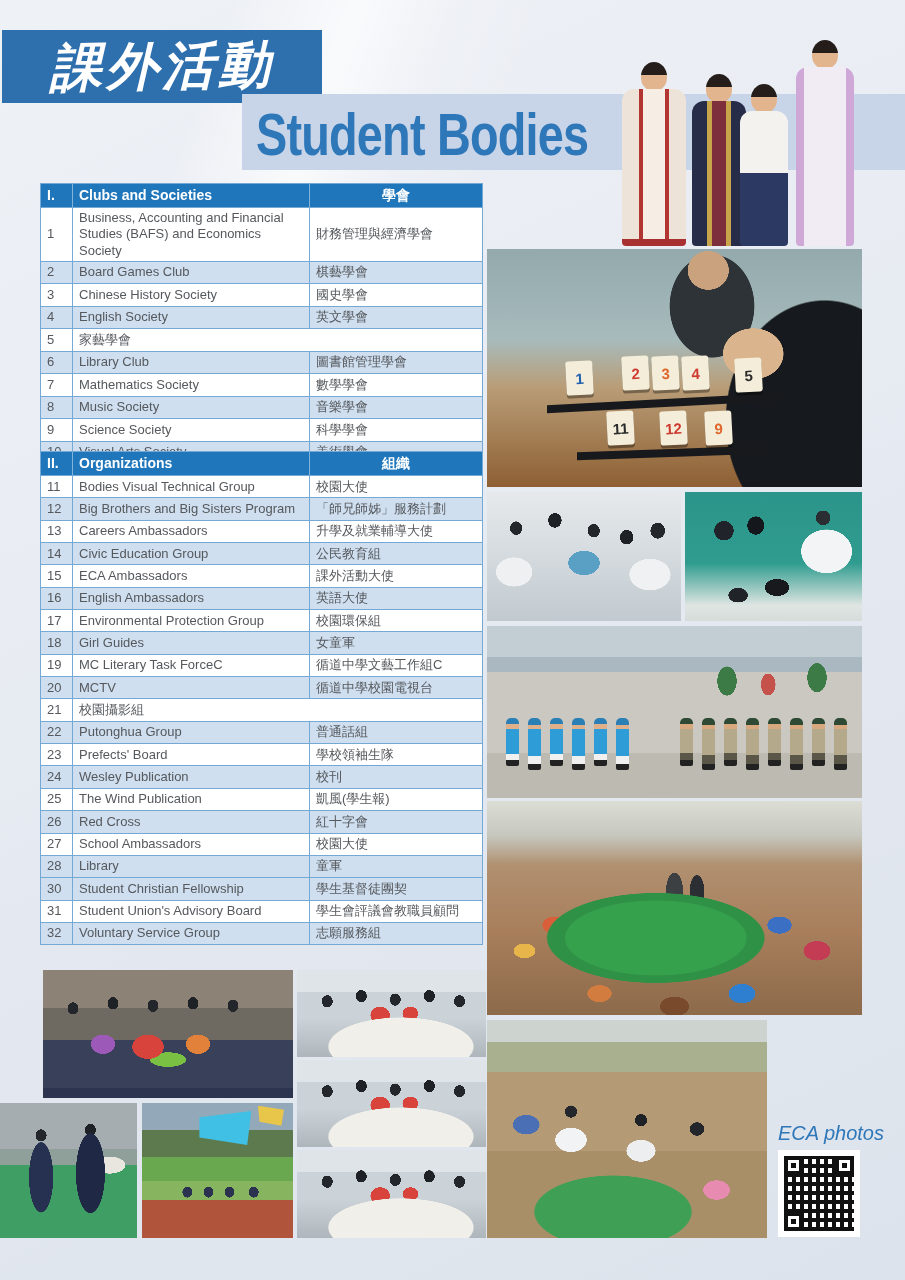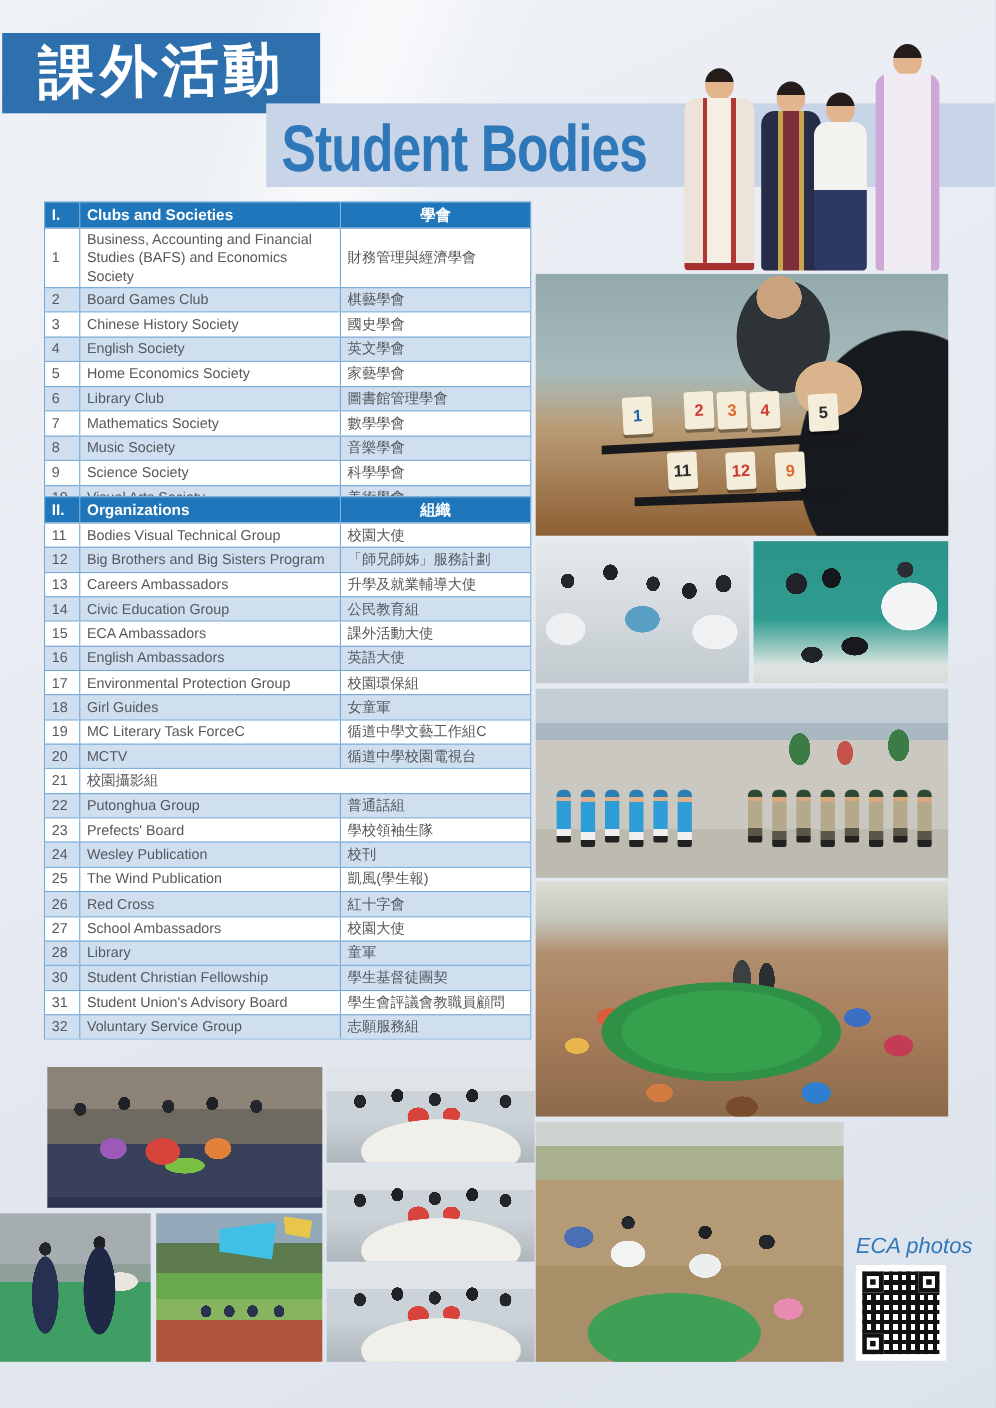--- a/index.html
+++ b/index.html
@@ -3,22 +3,22 @@
 <meta charset="utf-8">
 <style>
   html,body{margin:0;padding:0;background:#d7dde6;}
   *{box-sizing:border-box;}
   .page{position:relative;width:905px;height:1280px;margin:0 auto;overflow:hidden;
         font-family:"Liberation Sans", sans-serif;
         background:linear-gradient(155deg,#eef1f6 0%,#e9edf3 35%,#e3e8f0 60%,#dde3ec 100%);}
   .page::before{content:"";position:absolute;left:0;top:0;width:100%;height:420px;pointer-events:none;
         background:linear-gradient(110deg,transparent 22%,rgba(255,255,255,.7) 34%,rgba(255,255,255,.15) 43%,transparent 52%);}
   
-  .callig-box{position:absolute;left:2px;top:30px;width:289px;height:73px;background:var(--banner-blue);
-        display:flex;justify-content:center;}
+  .callig-box{position:absolute;left:2px;top:30px;width:320px;height:73px;background:var(--banner-blue);
+        display:flex;align-items:center;justify-content:center;font-style:italic;}
   .callig{color:#fff;font-size:52px;font-weight:bold;letter-spacing:4px;transform:rotate(-1deg);
         font-family:"Liberation Sans", sans-serif;}
   .band{position:absolute;left:242px;top:94px;width:663px;height:76px;background:var(--band-blue);}
   .main-title{position:absolute;left:256px;top:105px;font-size:60px;line-height:1;font-weight:bold;
         color:var(--title-blue);transform:scaleX(.78);transform-origin:left top;letter-spacing:-1px;white-space:nowrap;}
   
   .hanfu{position:absolute;left:608px;top:15px;width:246px;height:231px;}
   .hf{position:absolute;bottom:0;display:flex;flex-direction:column;align-items:center;}
   .hf .head{width:26px;height:29px;border-radius:50% 50% 46% 46%;
         background:linear-gradient(180deg,#241d1a 0 44%,#e2b58e 44% 100%);}
@@ -213,21 +213,20 @@
         <div class="c en">Chinese History Society</div>
         <div class="c zh">國史學會</div>
       </div>
       <div class="trow alt">
         <div class="c num">4</div>
         <div class="c en">English Society</div>
         <div class="c zh">英文學會</div>
       </div>
       <div class="trow">
         <div class="c num">5</div>
-        <div class="c en">Home Economics Society</div>
         <div class="c zh">家藝學會</div>
       </div>
       <div class="trow alt">
         <div class="c num">6</div>
         <div class="c en">Library Club</div>
         <div class="c zh">圖書館管理學會</div>
       </div>
       <div class="trow">
         <div class="c num">7</div>
         <div class="c en">Mathematics Society</div>

